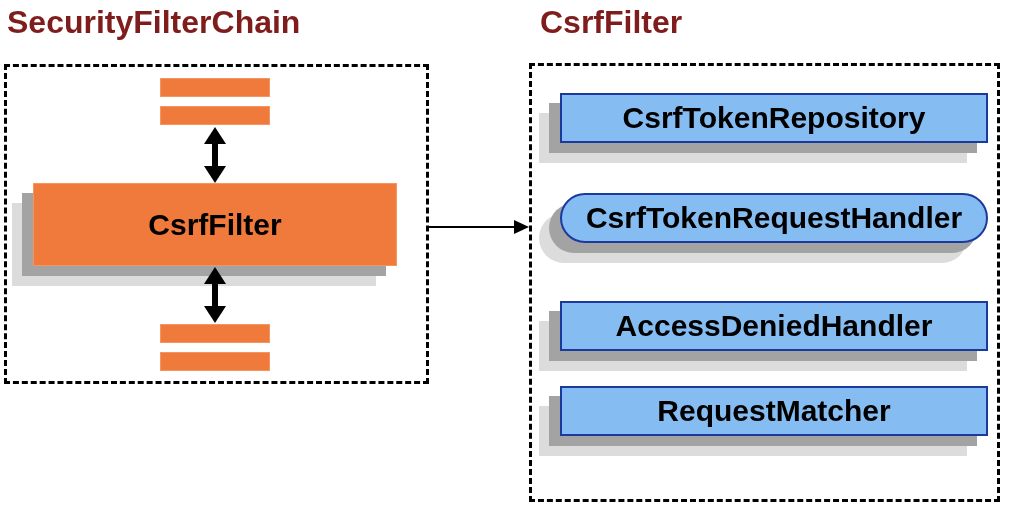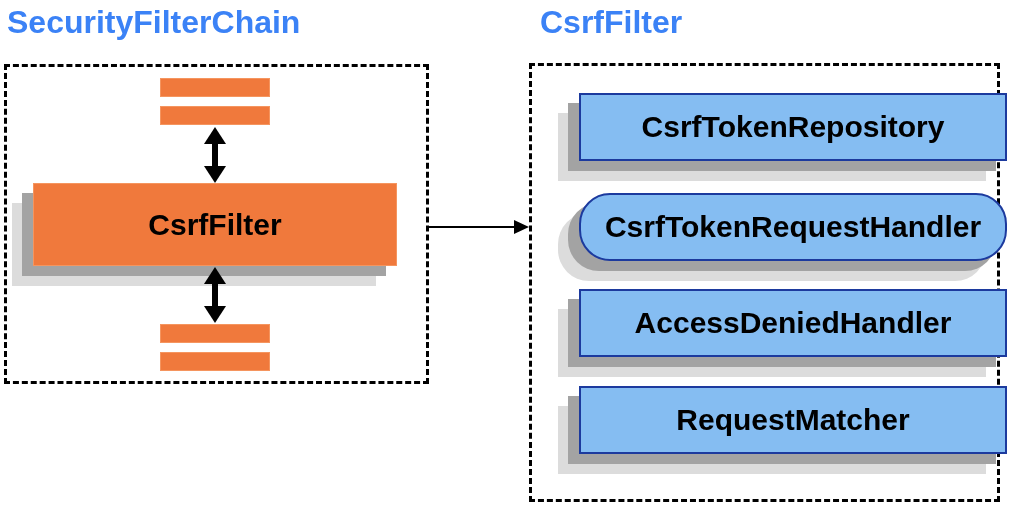--- a/index.html
+++ b/index.html
@@ -13,21 +13,21 @@
     width: 1010px;
     height: 505px;
     background: var(--page-bg, #ffffff);
     overflow: hidden;
   }
   .title {
     position: absolute;
     top: 4px;
     font-size: 32px;
     font-weight: bold;
-    color: #3b82f6;
+    color: #7f1d1d;
     white-space: nowrap;
     letter-spacing: 0px;
   }
   .title-left { left: 7px; }
   .title-right { left: 540px; }
 
   .panel {
     position: absolute;
     border: 3px dashed #000;
     box-sizing: border-box;
@@ -87,40 +87,39 @@
   .connector {
     position: absolute;
     left: 428px; top: 217px;
     width: 101px; height: 20px;
   }
 
   .component-box {
     position: absolute;
     left: 560px;
     width: 428px;
-    height: 68px;
+    height: 50px;
     background: var(--blue-fill, #85BDF2);
     border: 2px solid var(--blue-border, #1C3A9E);
     box-sizing: border-box;
     box-shadow: -11px 10px 0 var(--shadow-dark, #A3A3A3),
                 -21px 20px 0 var(--shadow-light, #DCDCDC);
     display: flex;
     align-items: center;
     justify-content: center;
-    margin-left: 19px;
   }
   .component-box .label {
     font-size: 30px;
     font-weight: bold;
     color: #000;
     white-space: nowrap;
   }
   .comp-1 { top: 93px; }
   .comp-2 { top: 193px; border-radius: 31px; }
-  .comp-3 { top: 289px; }
+  .comp-3 { top: 301px; }
   .comp-4 { top: 386px; }
 </style>
 </head>
 <body>
 
 <div class="canvas">
 
   <div class="title title-left">SecurityFilterChain</div>
 
   <div class="title title-right">CsrfFilter</div>

